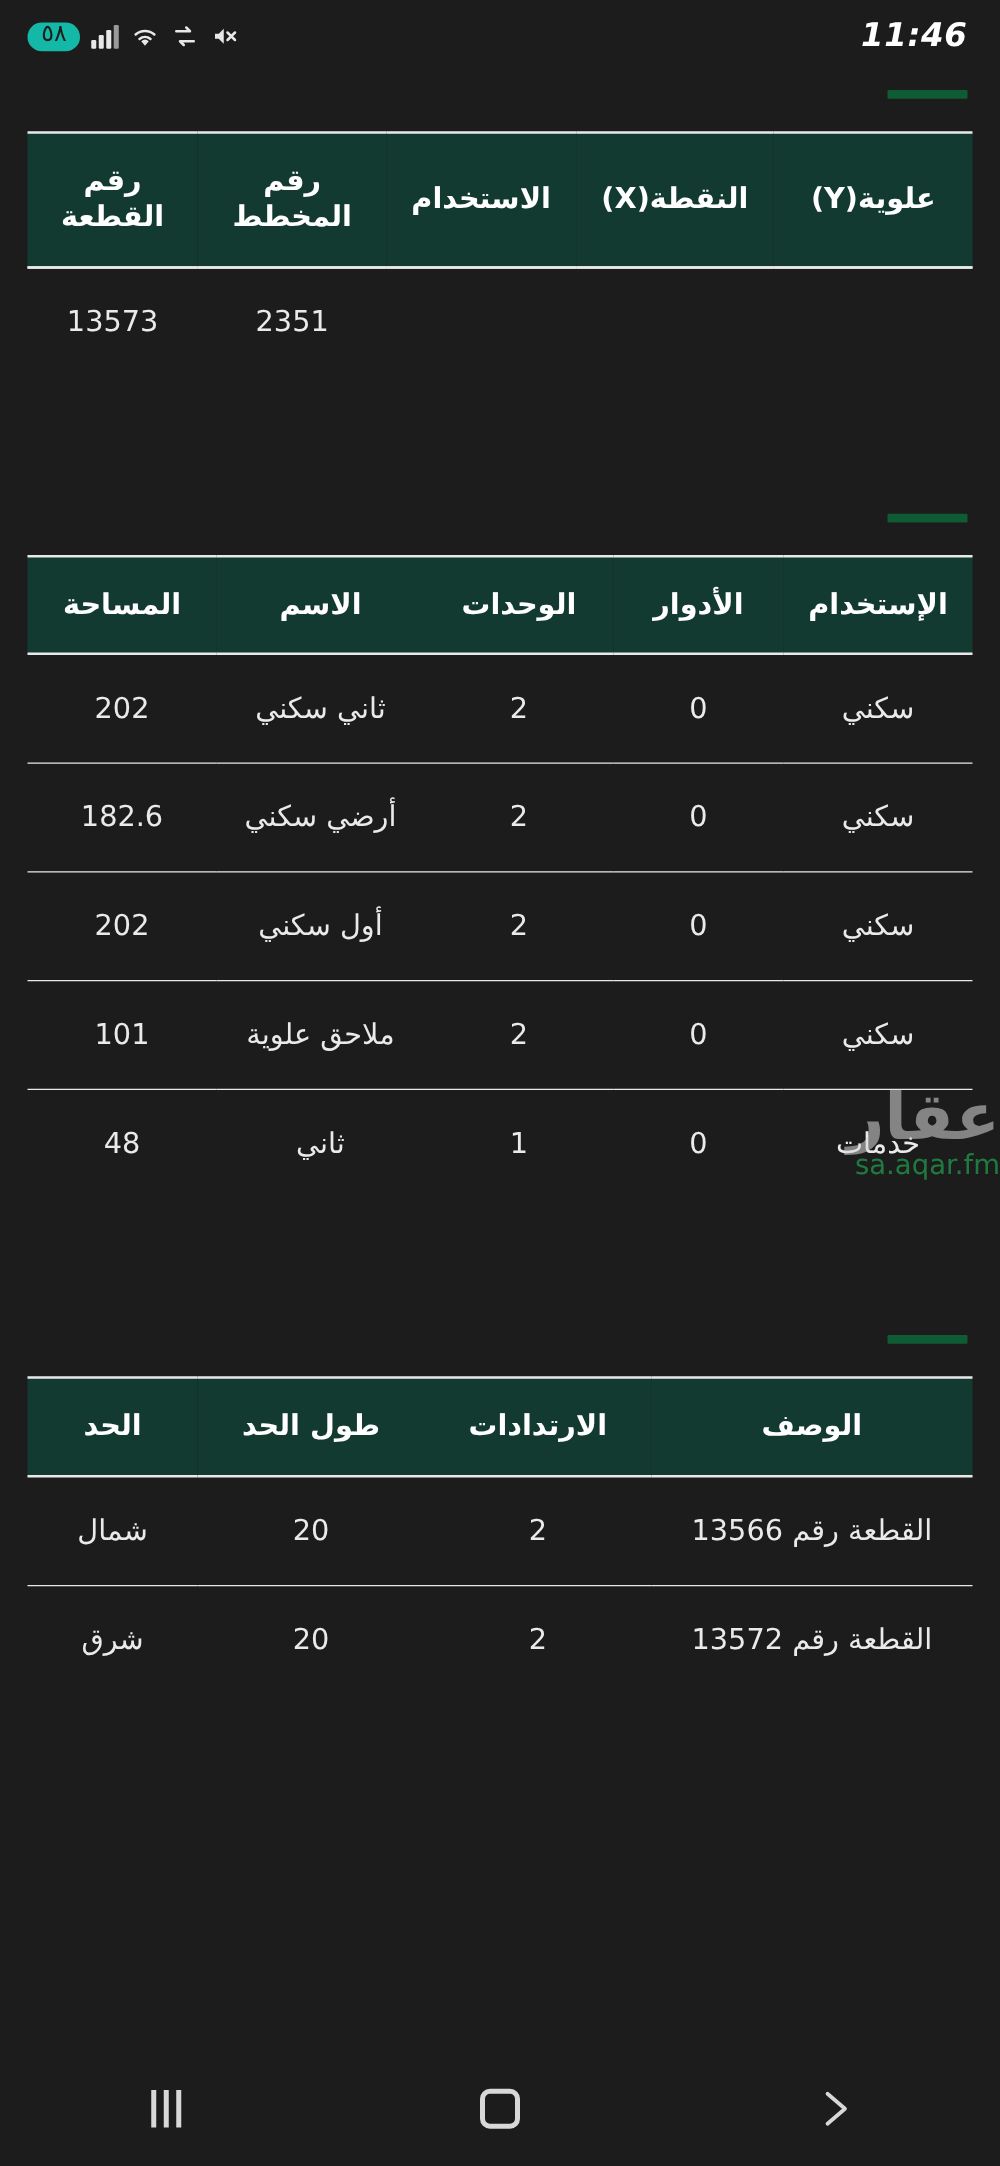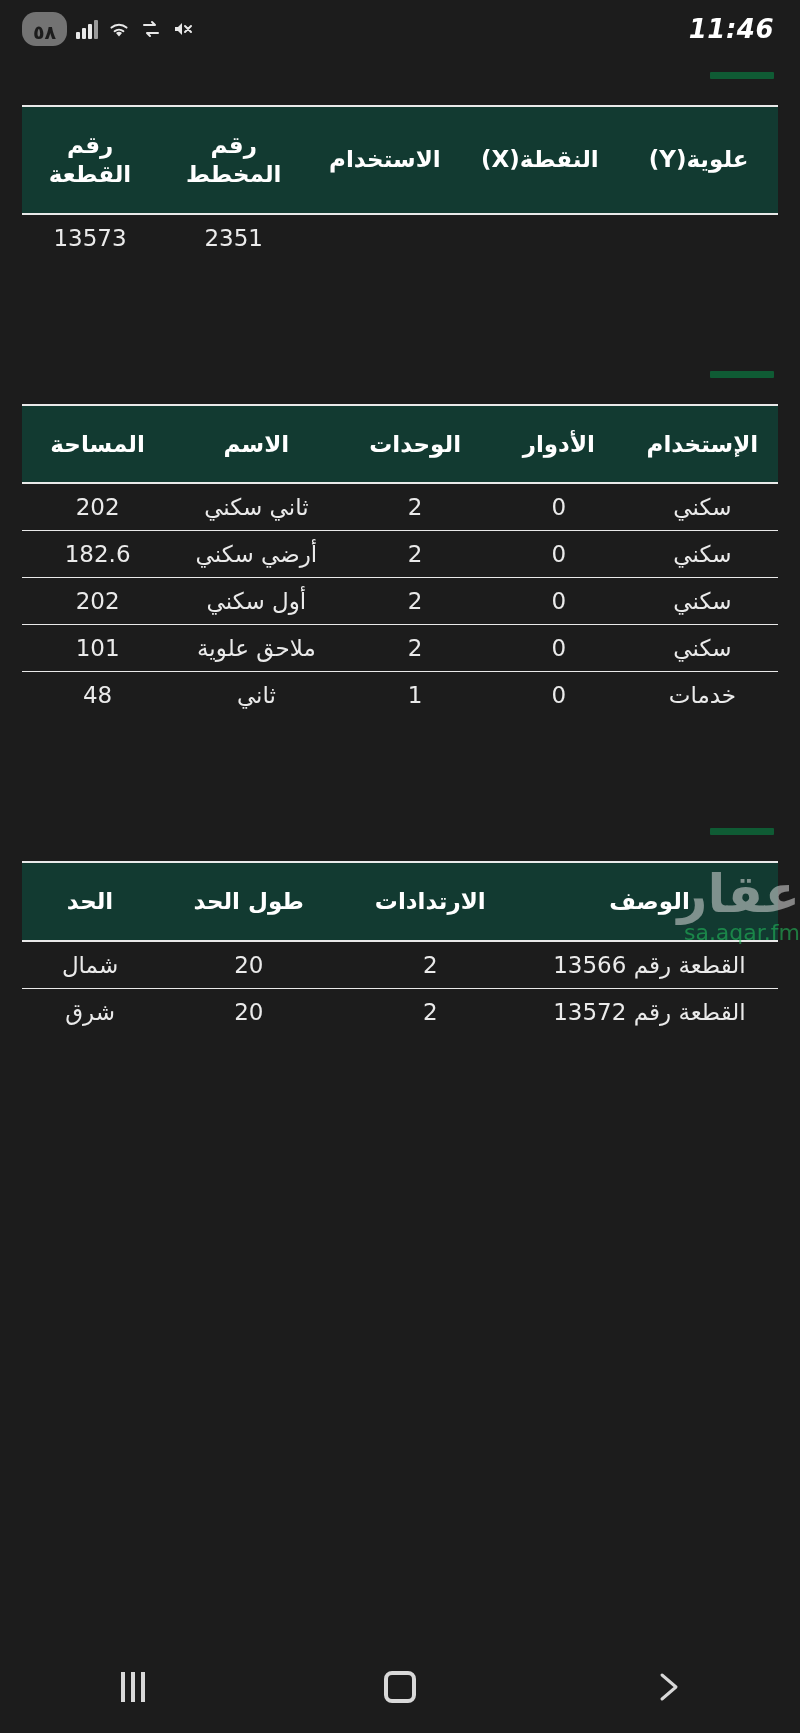--- a/index.html
+++ b/index.html
@@ -18,26 +18,26 @@
     height: 58px;
     background: #1c1c1c;
     display: flex;
     align-items: center;
     justify-content: space-between;
     padding: 0 26px 0 22px;
     direction: ltr;
   }
   .status-left { display: flex; align-items: center; gap: 9px; }
   .batt-pill {
-    background: #737373;
+    background: #14b8a6;
     color: #1c1c1c;
     border-radius: 14px;
     font-size: 19px;
-    font-weight: 700;
-    padding: 11px 11px 4px;
+    font-weight: 400;
+    padding: 0 11px 4px;
     line-height: 1;
     letter-spacing: 0.5px;
   }
   .sig-bars { display: flex; align-items: flex-end; gap: 2px; height: 20px; }
   .sig-bars i { width: 4px; background: #e8e8e8; display: block; border-radius: 1px; }
   .sig-bars i:nth-child(1) { height: 7px; }
   .sig-bars i:nth-child(2) { height: 11px; }
   .sig-bars i:nth-child(3) { height: 15px; }
   .sig-bars i:nth-child(4) { height: 19px; background: #9a9a9a; }
   .icon-svg { display: block; }
@@ -86,21 +86,21 @@
     padding: 24px 10px;
     text-align: center;
     border-top: 2px solid #e9e9e9;
     border-bottom: 2px solid #e9e9e9;
     vertical-align: middle;
     line-height: 1.25;
   }
   tbody td {
     font-size: 23px;
     color: #eaeaea;
-    padding: 10px 10px;
+    padding: 30px 10px;
     text-align: center;
     border-bottom: 1px solid #e9e9e9;
     vertical-align: middle;
   }
   tbody tr:last-child td { border-bottom: none; }
 
   .tbl-land tbody td { border-bottom: none; }
   .tbl-land { margin-bottom: 0; }
 
   .num { font-family: "DejaVu Sans", sans-serif; }

